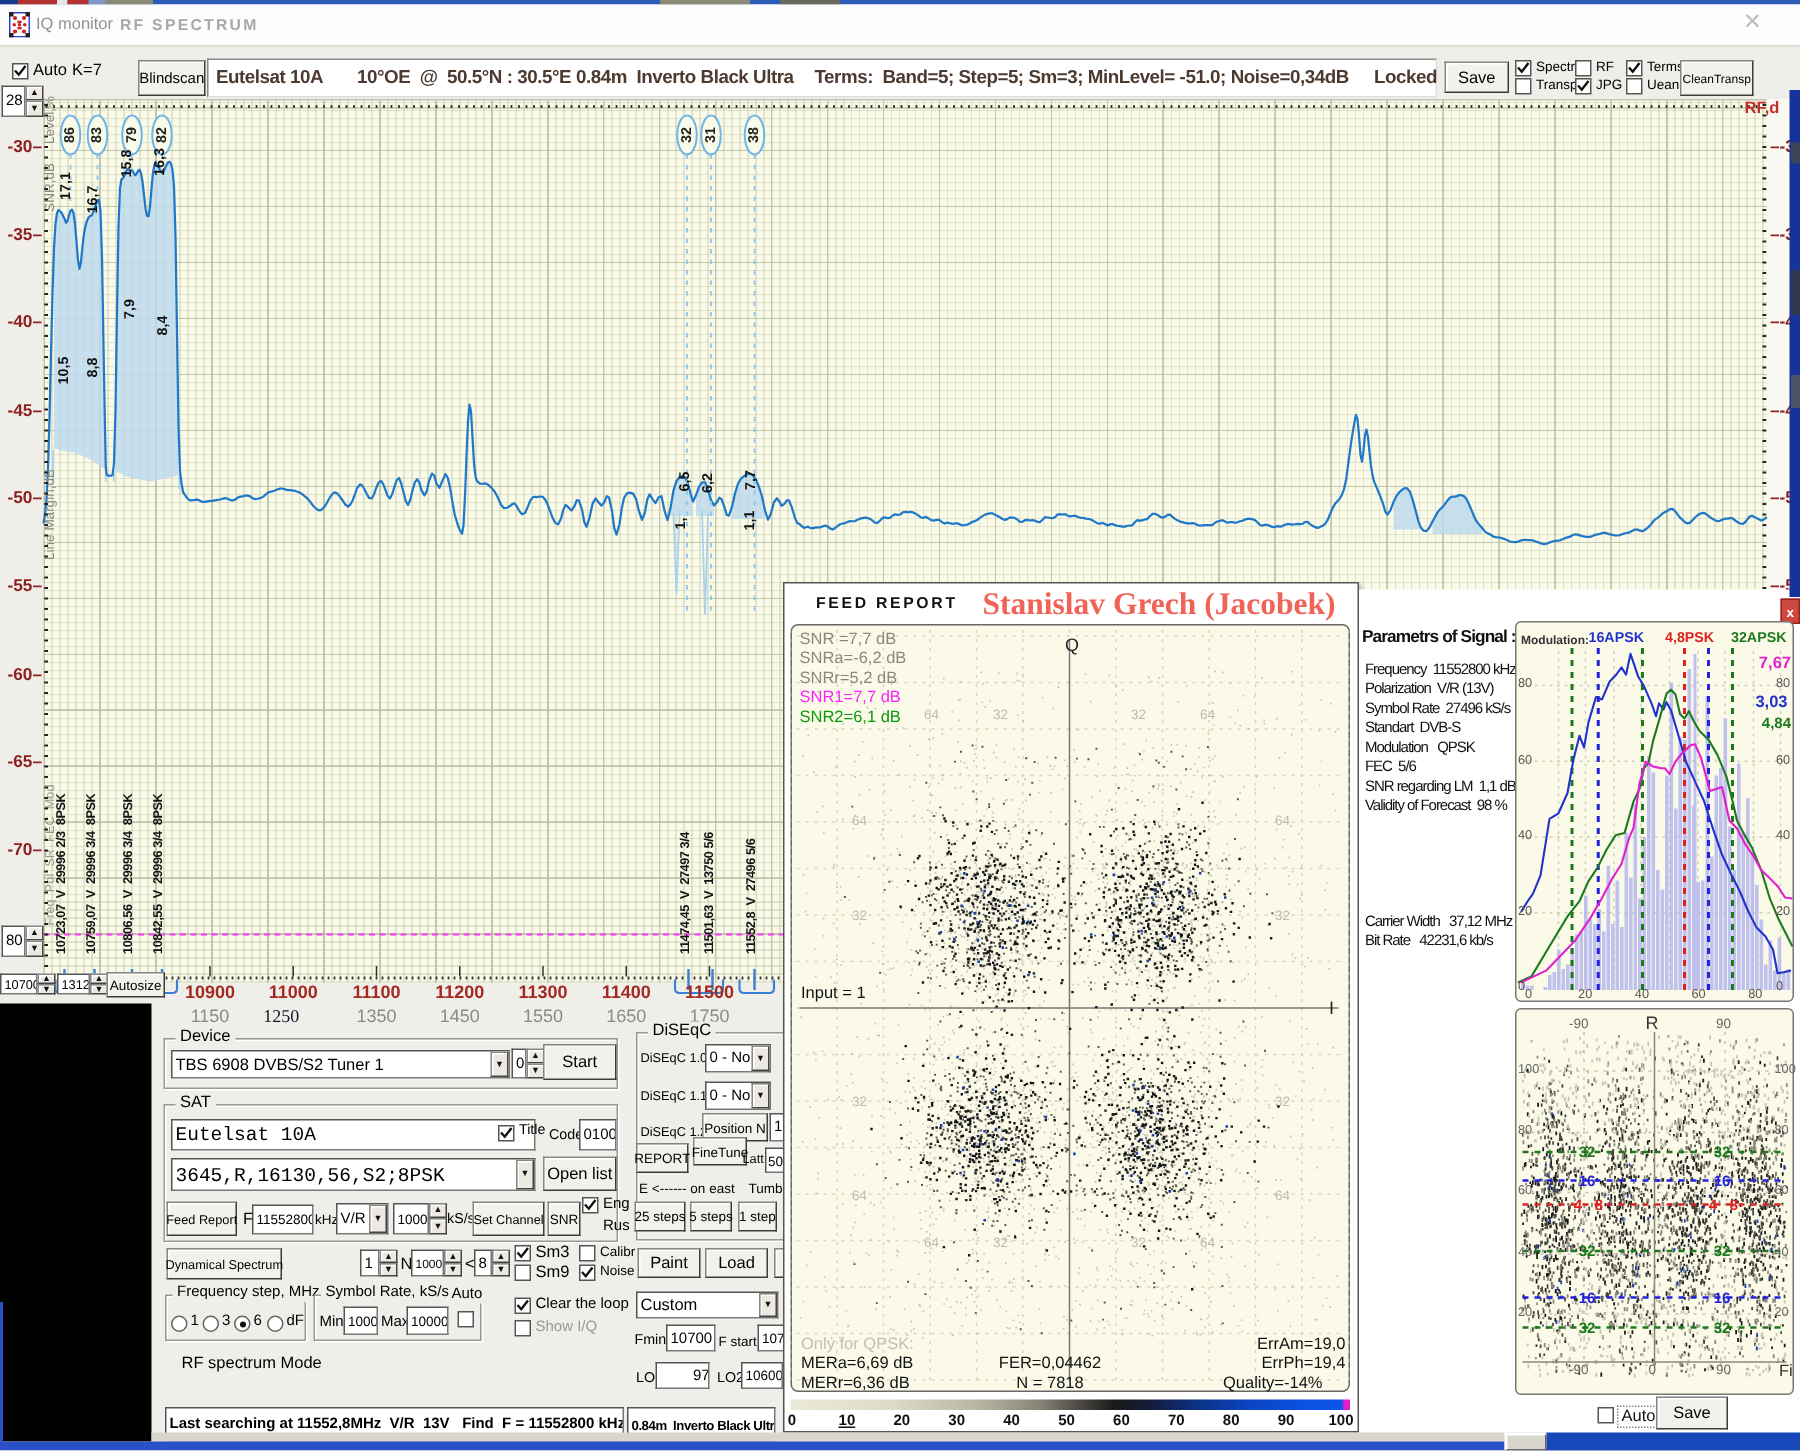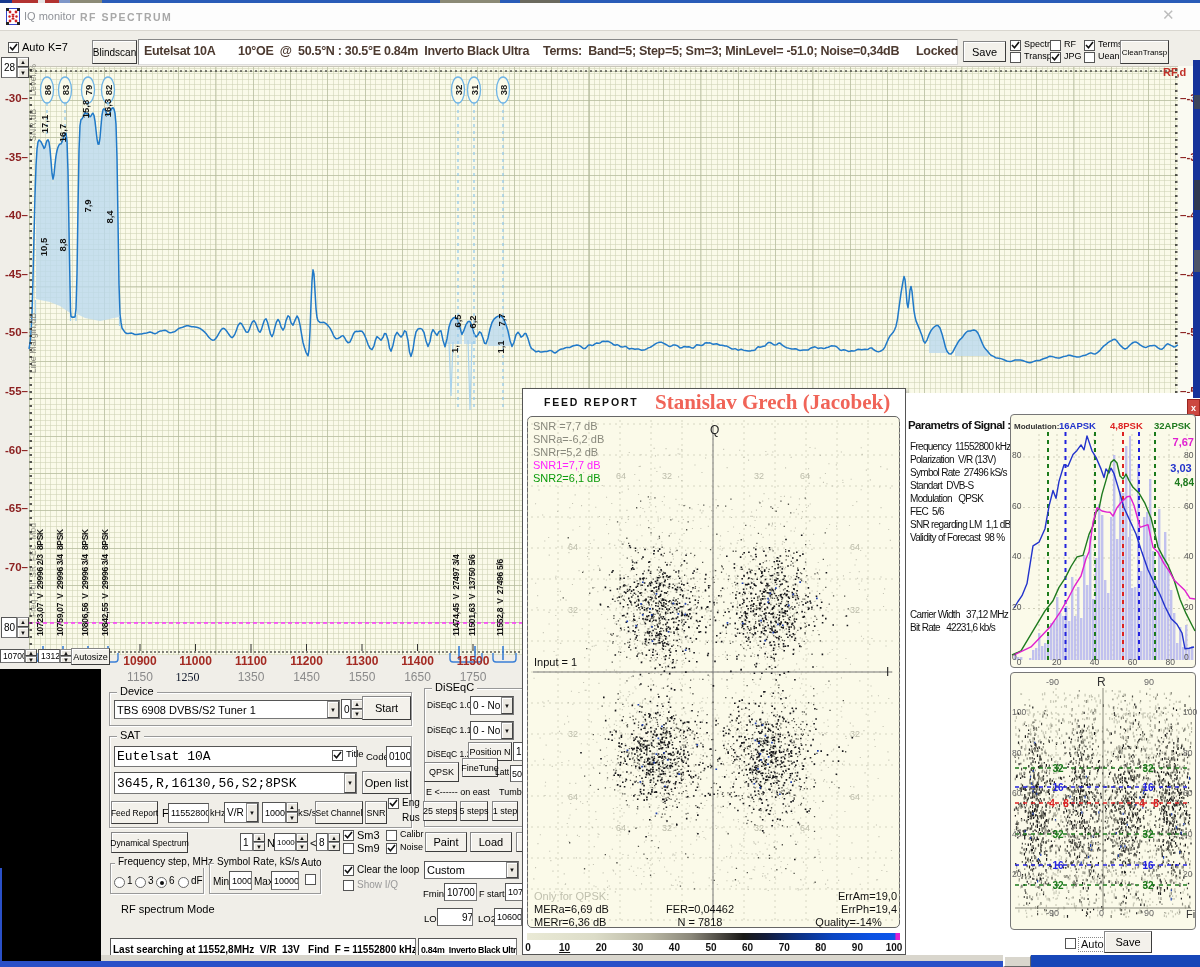--- a/index.html
+++ b/index.html
@@ -287,21 +287,21 @@
     <span class="ar">▼</span>
   </div>
 <div class="t" style="left:427px;top:726px;font-size:8.5px;">DiSEqC 1.1</div>
 <div class="fld" style="left:470px;top:721px;width:44px;height:19px;font-size:10px;">0 - No</div>
 <div class="sa" style="left:501px;top:722px;width:12px;height:17px;">
     <span class="ar">▼</span>
   </div>
 <div class="t" style="left:427px;top:750px;font-size:8.5px;">DiSEqC 1.2</div>
 <div class="btn" style="left:468px;top:742px;width:44px;height:19px;font-size:9px;">Position N</div>
 <div class="fld" style="left:513px;top:742px;width:12px;height:19px;font-size:10px;">1</div>
-<div class="btn" style="left:424px;top:762px;width:35px;height:20px;font-size:9px;">QPSK</div>
+<div class="btn" style="left:424px;top:762px;width:35px;height:20px;font-size:9px;">REPORT</div>
 <div class="btn" style="left:462px;top:758px;width:36px;height:19px;font-size:9px;">FineTune</div>
 <div class="t" style="left:495px;top:768px;font-size:8.5px;">Latt.</div>
 <div class="fld" style="left:510px;top:765px;width:14px;height:17px;font-size:9px;padding-left:1px;">50</div>
 <div class="t" style="left:426px;top:787px;font-size:9px;">E &lt;------ on east</div>
 <div class="t" style="left:499px;top:787px;font-size:9px;">Tumblin</div>
 <div class="btn" style="left:423px;top:801px;width:34px;height:20px;font-size:9px;">25 steps</div>
 <div class="btn" style="left:460px;top:801px;width:28px;height:20px;font-size:9px;">5 steps</div>
 <div class="btn" style="left:492px;top:801px;width:26px;height:20px;font-size:9px;">1 step</div>
 <div class="btn" style="left:111px;top:832px;width:77px;height:21px;font-size:8.5px;">Dynamical Spectrum</div>
 <div class="fld" style="left:240px;top:833px;width:13px;height:18px;font-size:10px;">1</div>

